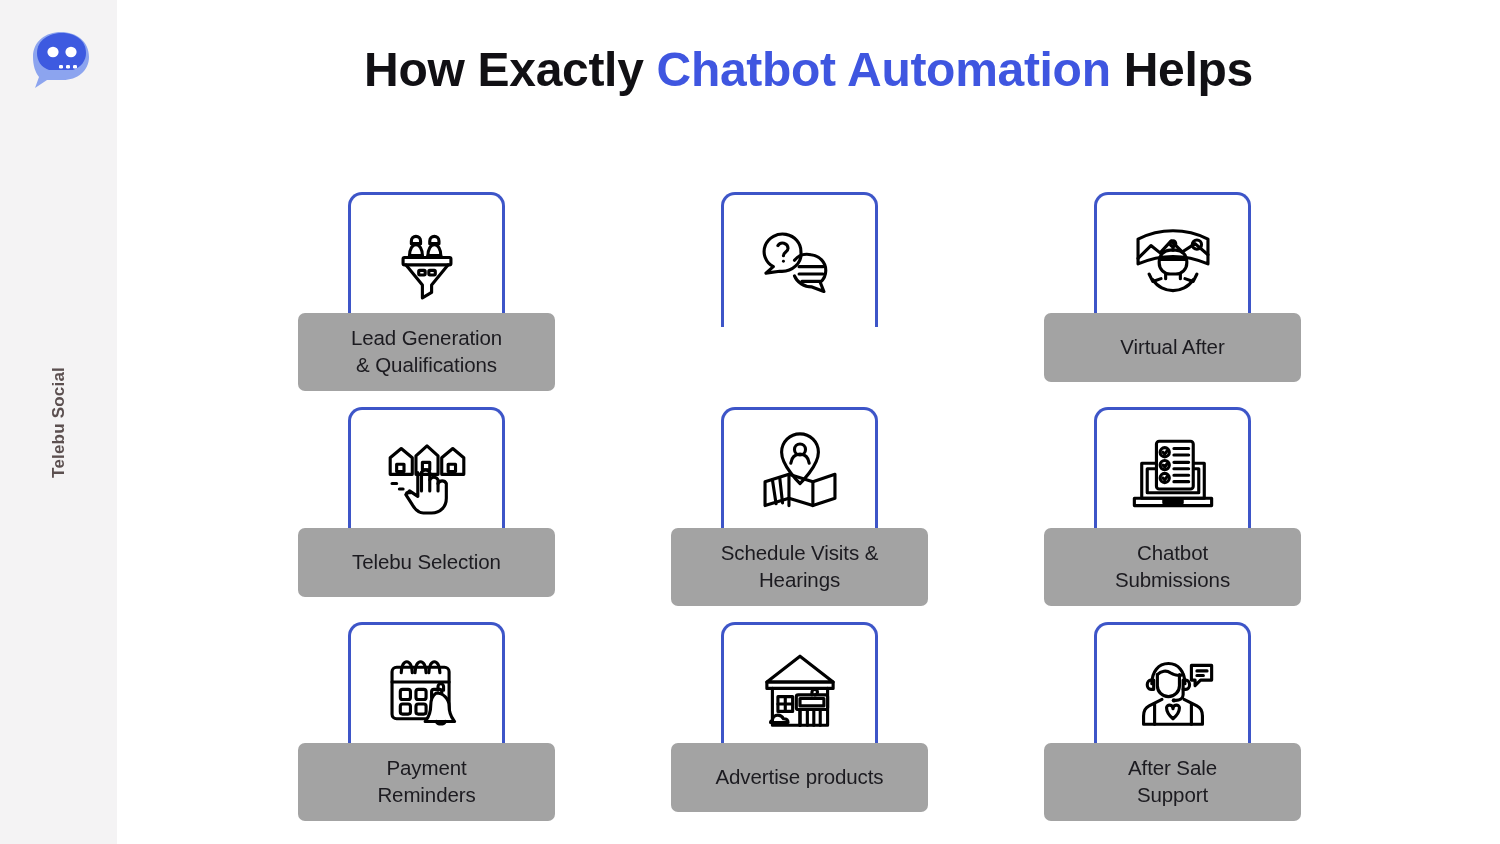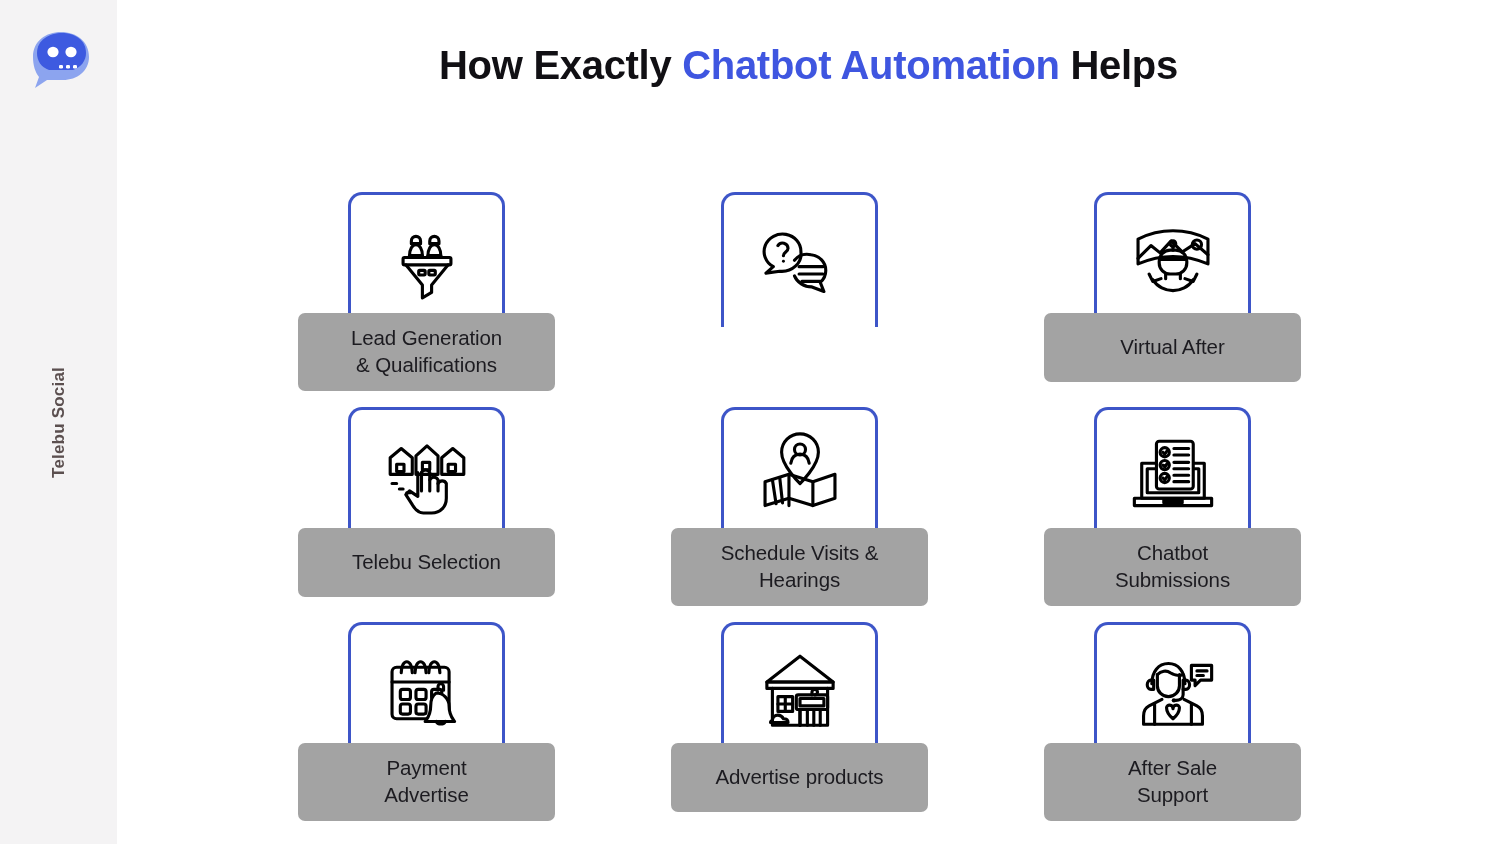--- a/index.html
+++ b/index.html
@@ -33,21 +33,21 @@
     letter-spacing:.2px;
     color:#5b4f4f;
     font-family:"Liberation Sans", sans-serif;
   }
 
   
   #page-title{
     position:absolute;
     left:117px; top:42px; width:1383px;
     text-align:center;
-    font-size:40px;
+    font-size:48px;
     font-weight:700;
     line-height:1.18;
     letter-spacing:-.3px;
     color:#111014;
     font-family:"Liberation Sans", sans-serif;
   }
   #page-title .accent{ color:#3f56e0; }
 
   
   #card-grid{
@@ -262,21 +262,21 @@
           <rect x="55" y="46" width="11" height="11" rx="2.5"></rect>
           <rect x="21" y="62" width="11" height="11" rx="2.5"></rect>
           <rect x="38" y="62" width="11" height="11" rx="2.5"></rect>
           <path d="M60 50a14 14 0 0 1 14 14c0 10 4 14 6 17H48c2-3 6-7 6-17 0-8 3-12 6-14z" fill="#fff"></path>
           <path d="M62 47v-4a3 3 0 0 1 6 0v4"></path>
           <path d="M60 81a6 6 0 0 0 10 0"></path>
         </svg>
       </div>
     </div>
     <div class="card-label tall">
-      <span><span>Payment</span><br><span>Advertise</span></span>
+      <span><span>Payment</span><br><span>Reminders</span></span>
     </div>
   </div>
 
   <div class="card">
     <div class="card-frame">
       <div class="card-icon">
         <svg viewBox="0 0 100 100" fill="none" stroke="#000" stroke-width="3.4" stroke-linejoin="round" stroke-linecap="round">
           <path d="M14 38L50 10l36 28z"></path>
           <path d="M14 38h72v7H14z"></path>
           <path d="M20 45v40h60V45"></path>

